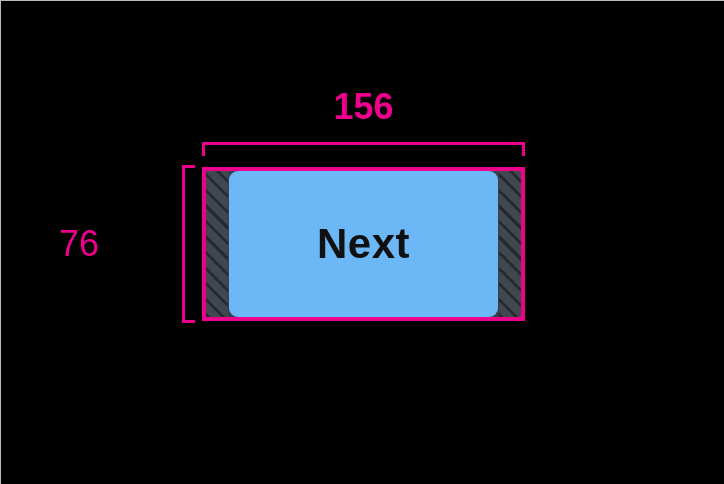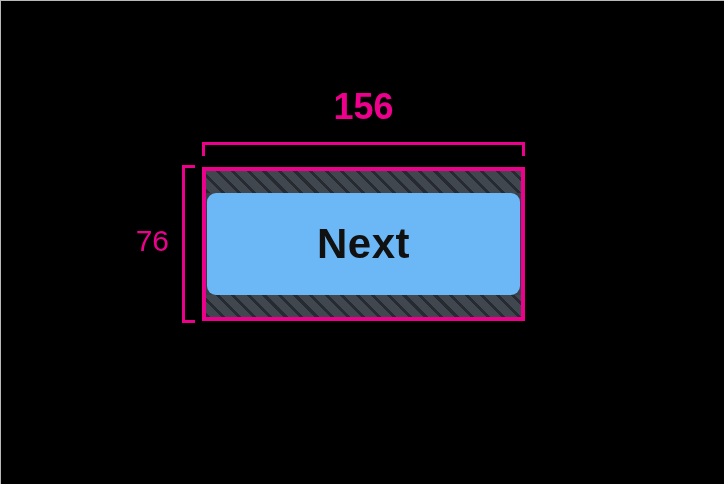--- a/index.html
+++ b/index.html
@@ -33,21 +33,21 @@
   }
 
   
   .element-stack {
     position: absolute;
     left: 0;
     top: 0;
     right: 0;
     bottom: 0;
     display: flex;
-    flex-direction: column;
+    flex-direction: row;
     background: #3a4049;
     justify-content: flex-end;
   }
 
   
   .hatch-band {
     flex: 0 0 22px;
     background-color: #373d46;
     background-image: repeating-linear-gradient(
       45deg,
@@ -119,23 +119,23 @@
     border-top: 3px solid #ec008c;
     border-bottom: 3px solid #ec008c;
     border-right: none;
   }
 
   .dim-height-label {
     position: absolute;
     left: 58px;
     top: 225px;
     width: 110px;
-    text-align: right;
+    text-align: left;
     color: #ec008c;
-    font-size: 30px;
+    font-size: 36px;
     font-weight: normal;
     line-height: 1;
     font-family: "Liberation Sans", sans-serif;
     user-select: none;
   }
 </style>
 </head>
 <body>
 
 <div id="screen">

